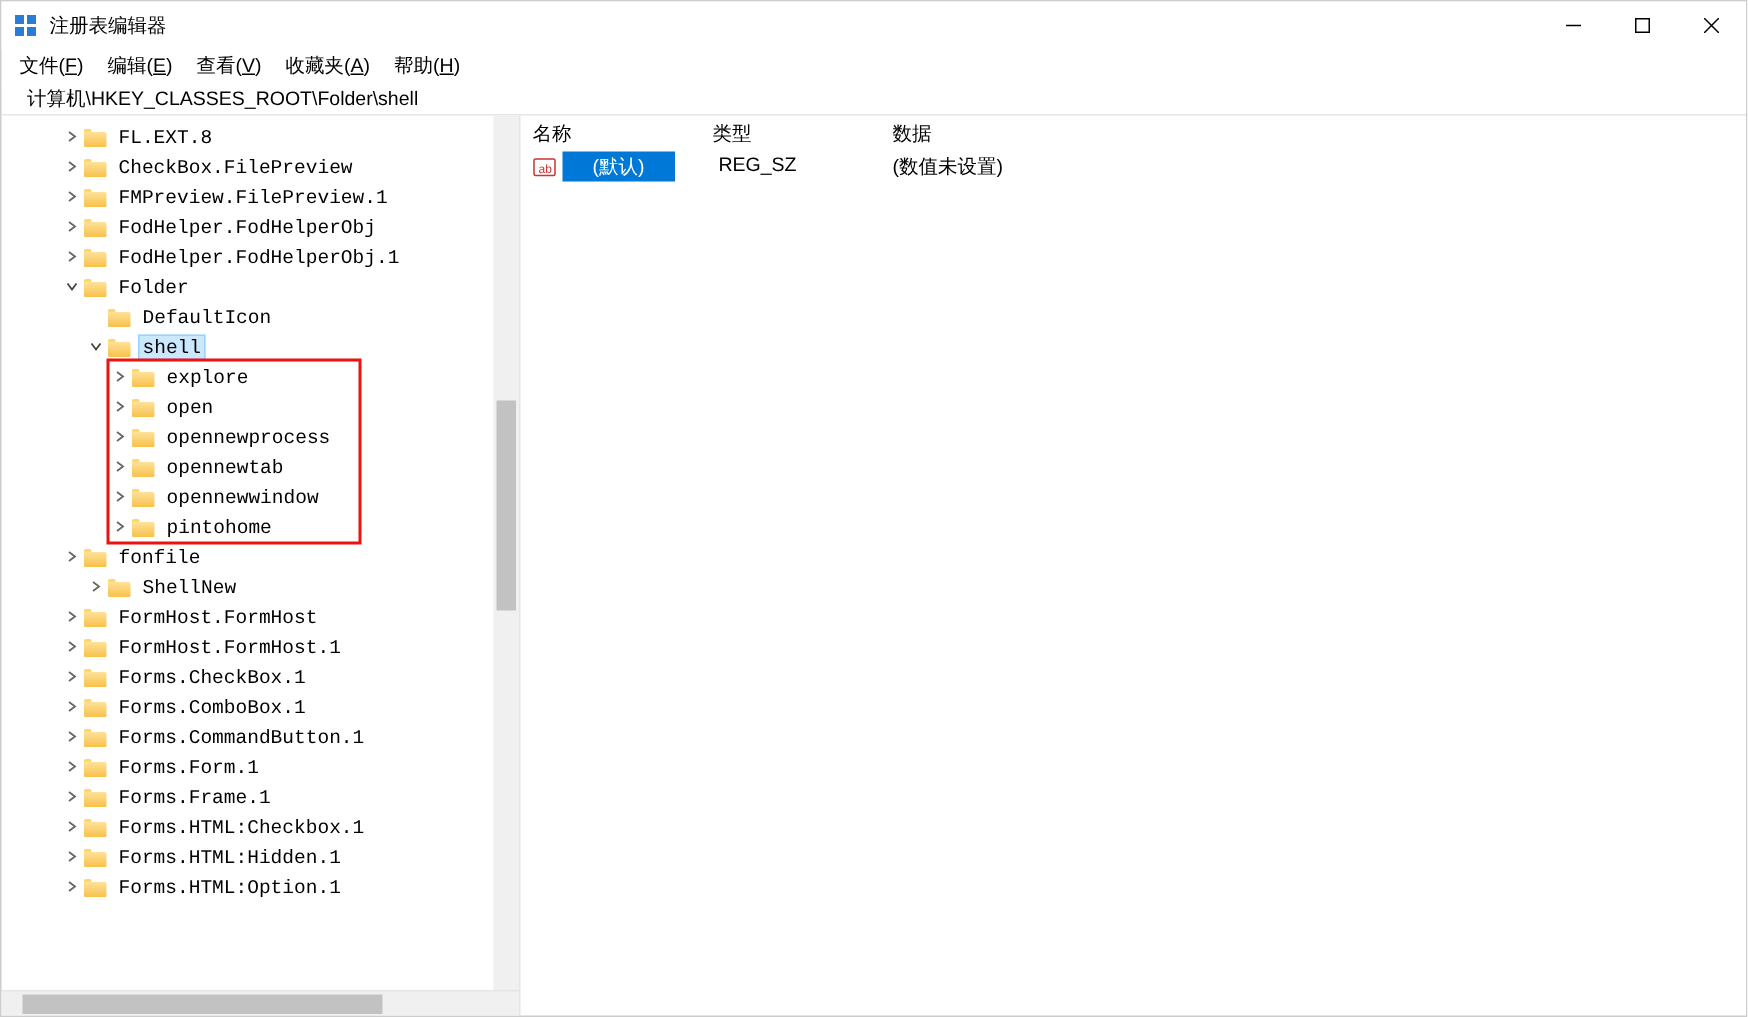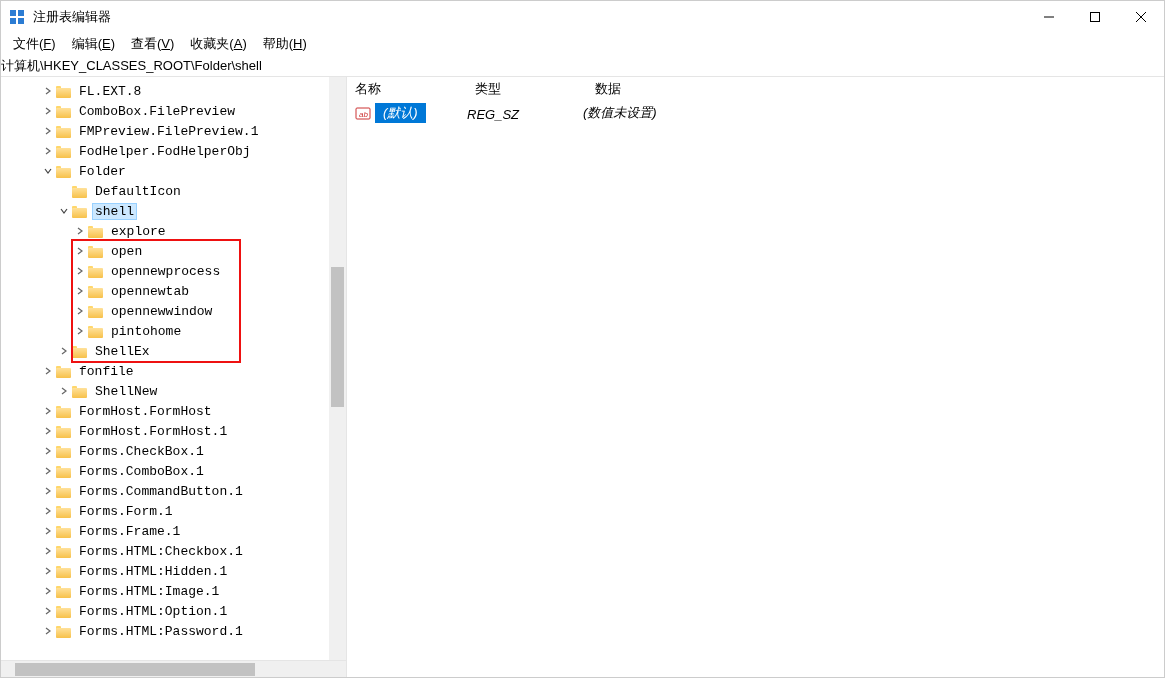--- a/index.html
+++ b/index.html
@@ -33,21 +33,21 @@
   .menubar {
     height: 22px; display: flex; align-items: center;
     padding: 0 4px; font-size: 13px;
     border-bottom: 1px solid #fff;
   }
   .menu-item { padding: 1px 8px; }
   .menu-item .mn-key { text-decoration: underline; }
 
   .address {
     height: 22px; display: flex; align-items: center;
-    padding: 0 0; font-size: 13px;
+    padding: 0 17px; font-size: 13px;
     border-bottom: 1px solid #e5e5e5;
   }
 
   .body {
     flex: 1 1 auto; display: flex; min-height: 0;
   }
   .tree-pane {
     width: 346px; flex: 0 0 346px;
     border-right: 1px solid #e5e5e5;
     display: flex; flex-direction: column;
@@ -128,33 +128,32 @@
     font-size: 13px; color: #000; font-family: Liberation Mono, monospace;
   }
   .list-header .col {
     padding: 3px 8px;
   }
   .col-name { width: 120px; }
   .col-type { width: 120px; }
   .col-data { flex: 1 1 auto; }
 
   .list-row {
-    height: 22px; display: flex; align-items: flex-end;
+    height: 22px; display: flex; align-items: flex-start;
     font-size: 13px;
-    font-style: italic;
   }
   .list-row .val-icon {
     width: 16px; height: 16px; margin: 0 4px 0 8px;
     display: inline-flex; align-items: center; justify-content: center;
   }
-  .list-row .cell { padding: 1px 8px; }
+  .list-row .cell { padding: 1px 20px; }
   .list-row .cell.name.selected {
     background: #0078d7; color: #fff;
   }
-  .list-row .cell.type { margin-left: 0; width: 116px; margin-top: 34px; }
+  .list-row .cell.type { margin-left: 0; width: 116px; }
   .list-row .cell.data { margin-left: 0; }
   .list-row .name-wrap { width: 112px; display: flex; align-items: center; }
 </style>
 </head>
 <body>
 
 <div class="window">
 
   <div class="titlebar">
     <span class="app-icon">
@@ -215,41 +214,51 @@
               <span class="label">FL.EXT.8</span>
             </div>
             <div class="tree-row">
               <span class="indent" style="width: 40px;"></span>
               <span class="expander">
                 <svg width="8" height="8">
                   <polyline points="2,1 6,4 2,7" fill="none" stroke="#666" stroke-width="1.2"></polyline>
                 </svg>
               </span>
               <span class="folder-icon"></span>
-              <span class="label">ComboBox.FilePreview</span>
+              <span class="label">CheckBox.FilePreview</span>
             </div>
             <div class="tree-row">
               <span class="indent" style="width: 40px;"></span>
               <span class="expander">
                 <svg width="8" height="8">
                   <polyline points="2,1 6,4 2,7" fill="none" stroke="#666" stroke-width="1.2"></polyline>
                 </svg>
               </span>
               <span class="folder-icon"></span>
               <span class="label">FMPreview.FilePreview.1</span>
             </div>
             <div class="tree-row">
               <span class="indent" style="width: 40px;"></span>
               <span class="expander">
                 <svg width="8" height="8">
                   <polyline points="2,1 6,4 2,7" fill="none" stroke="#666" stroke-width="1.2"></polyline>
                 </svg>
               </span>
               <span class="folder-icon"></span>
               <span class="label">FodHelper.FodHelperObj</span>
+            </div>
+            <div class="tree-row">
+              <span class="indent" style="width: 40px;"></span>
+              <span class="expander">
+                <svg width="8" height="8">
+                  <polyline points="2,1 6,4 2,7" fill="none" stroke="#666" stroke-width="1.2"></polyline>
+                </svg>
+              </span>
+              <span class="folder-icon"></span>
+              <span class="label">FodHelper.FodHelperObj.1</span>
             </div>
             <div class="tree-row">
               <span class="indent" style="width: 40px;"></span>
               <span class="expander">
                 <svg width="8" height="8">
                   <polyline points="1,2 4,6 7,2" fill="none" stroke="#444" stroke-width="1.2"></polyline>
                 </svg>
               </span>
               <span class="folder-icon"></span>
               <span class="label">Folder</span>
@@ -324,47 +333,37 @@
               <span class="indent" style="width: 72px;"></span>
               <span class="expander">
                 <svg width="8" height="8">
                   <polyline points="2,1 6,4 2,7" fill="none" stroke="#666" stroke-width="1.2"></polyline>
                 </svg>
               </span>
               <span class="folder-icon"></span>
               <span class="label">pintohome</span>
             </div>
             <div class="tree-row">
+              <span class="indent" style="width: 40px;"></span>
+              <span class="expander">
+                <svg width="8" height="8">
+                  <polyline points="2,1 6,4 2,7" fill="none" stroke="#666" stroke-width="1.2"></polyline>
+                </svg>
+              </span>
+              <span class="folder-icon"></span>
+              <span class="label">fonfile</span>
+            </div>
+            <div class="tree-row">
               <span class="indent" style="width: 56px;"></span>
               <span class="expander">
                 <svg width="8" height="8">
                   <polyline points="2,1 6,4 2,7" fill="none" stroke="#666" stroke-width="1.2"></polyline>
                 </svg>
               </span>
               <span class="folder-icon"></span>
-              <span class="label">ShellEx</span>
-            </div>
-            <div class="tree-row">
-              <span class="indent" style="width: 40px;"></span>
-              <span class="expander">
-                <svg width="8" height="8">
-                  <polyline points="2,1 6,4 2,7" fill="none" stroke="#666" stroke-width="1.2"></polyline>
-                </svg>
-              </span>
-              <span class="folder-icon"></span>
-              <span class="label">fonfile</span>
-            </div>
-            <div class="tree-row">
-              <span class="indent" style="width: 56px;"></span>
-              <span class="expander">
-                <svg width="8" height="8">
-                  <polyline points="2,1 6,4 2,7" fill="none" stroke="#666" stroke-width="1.2"></polyline>
-                </svg>
-              </span>
-              <span class="folder-icon"></span>
               <span class="label">ShellNew</span>
             </div>
             <div class="tree-row">
               <span class="indent" style="width: 40px;"></span>
               <span class="expander">
                 <svg width="8" height="8">
                   <polyline points="2,1 6,4 2,7" fill="none" stroke="#666" stroke-width="1.2"></polyline>
                 </svg>
               </span>
               <span class="folder-icon"></span>
@@ -451,41 +450,21 @@
               <span class="label">Forms.HTML:Hidden.1</span>
             </div>
             <div class="tree-row">
               <span class="indent" style="width: 40px;"></span>
               <span class="expander">
                 <svg width="8" height="8">
                   <polyline points="2,1 6,4 2,7" fill="none" stroke="#666" stroke-width="1.2"></polyline>
                 </svg>
               </span>
               <span class="folder-icon"></span>
-              <span class="label">Forms.HTML:Image.1</span>
-            </div>
-            <div class="tree-row">
-              <span class="indent" style="width: 40px;"></span>
-              <span class="expander">
-                <svg width="8" height="8">
-                  <polyline points="2,1 6,4 2,7" fill="none" stroke="#666" stroke-width="1.2"></polyline>
-                </svg>
-              </span>
-              <span class="folder-icon"></span>
               <span class="label">Forms.HTML:Option.1</span>
-            </div>
-            <div class="tree-row">
-              <span class="indent" style="width: 40px;"></span>
-              <span class="expander">
-                <svg width="8" height="8">
-                  <polyline points="2,1 6,4 2,7" fill="none" stroke="#666" stroke-width="1.2"></polyline>
-                </svg>
-              </span>
-              <span class="folder-icon"></span>
-              <span class="label">Forms.HTML:Password.1</span>
             </div>
           </div>
         <div class="red-box" id="redbox" style="left: 70px; top: 162px; width: 170px; height: 124px;"></div>
         <div class="v-scroll">
           <div class="vthumb"></div>
         </div>
       </div>
       <div class="h-scroll">
         <div class="thumb"></div>
       </div>

